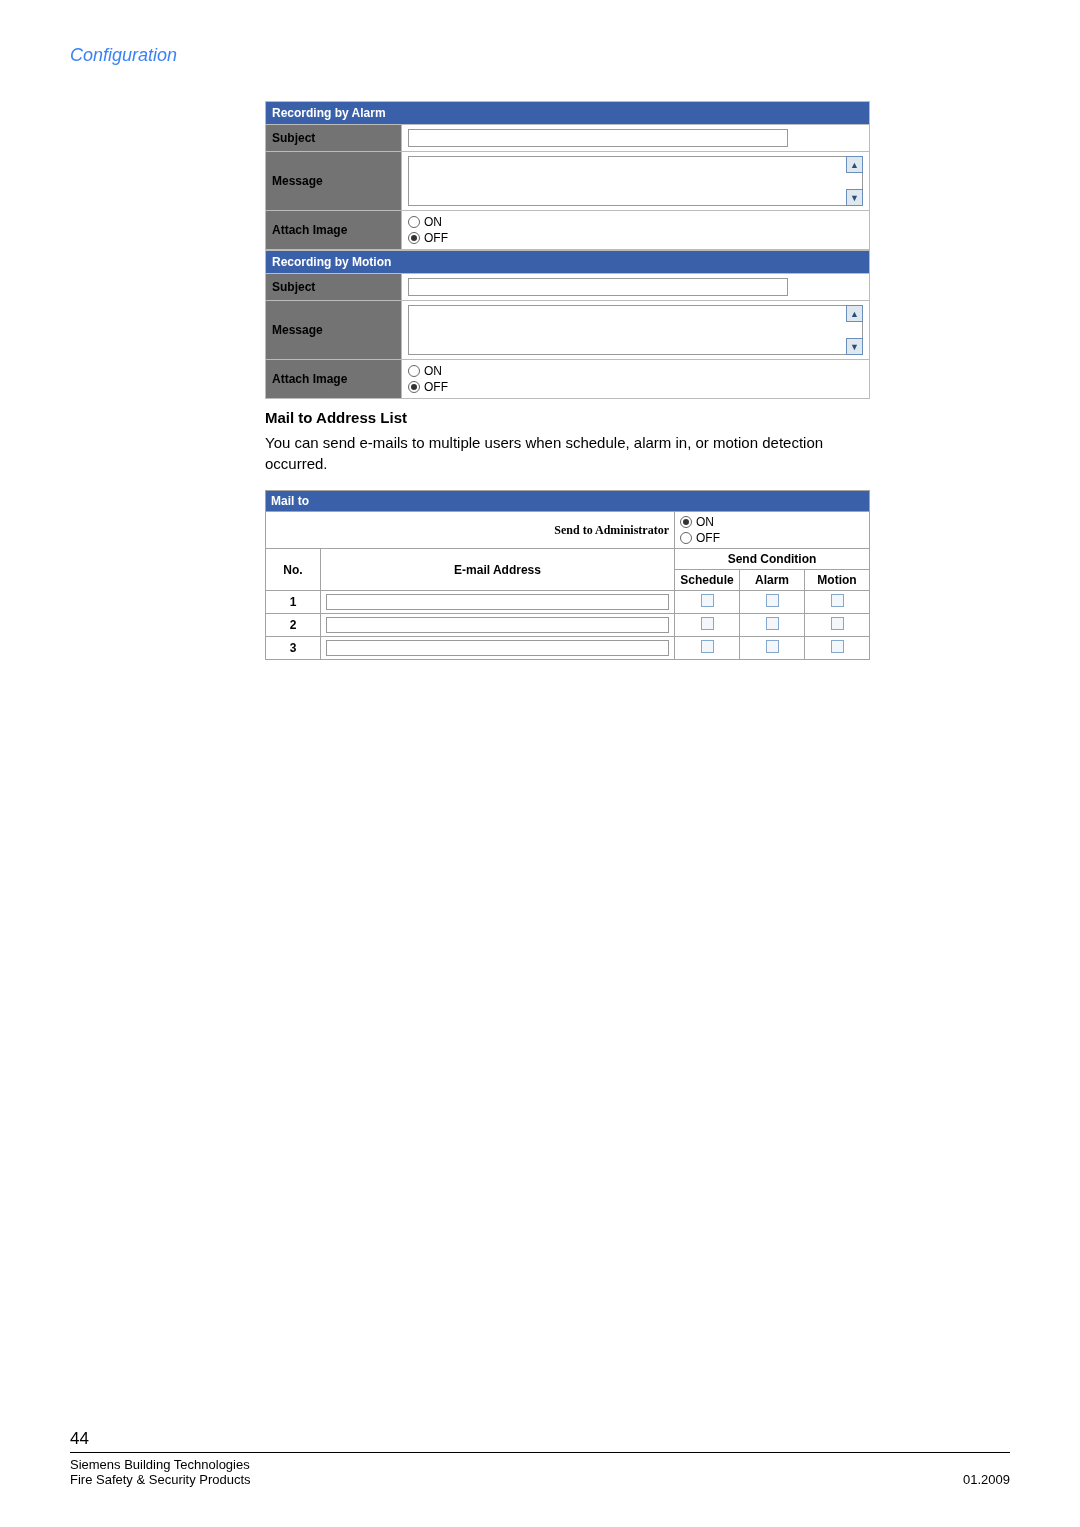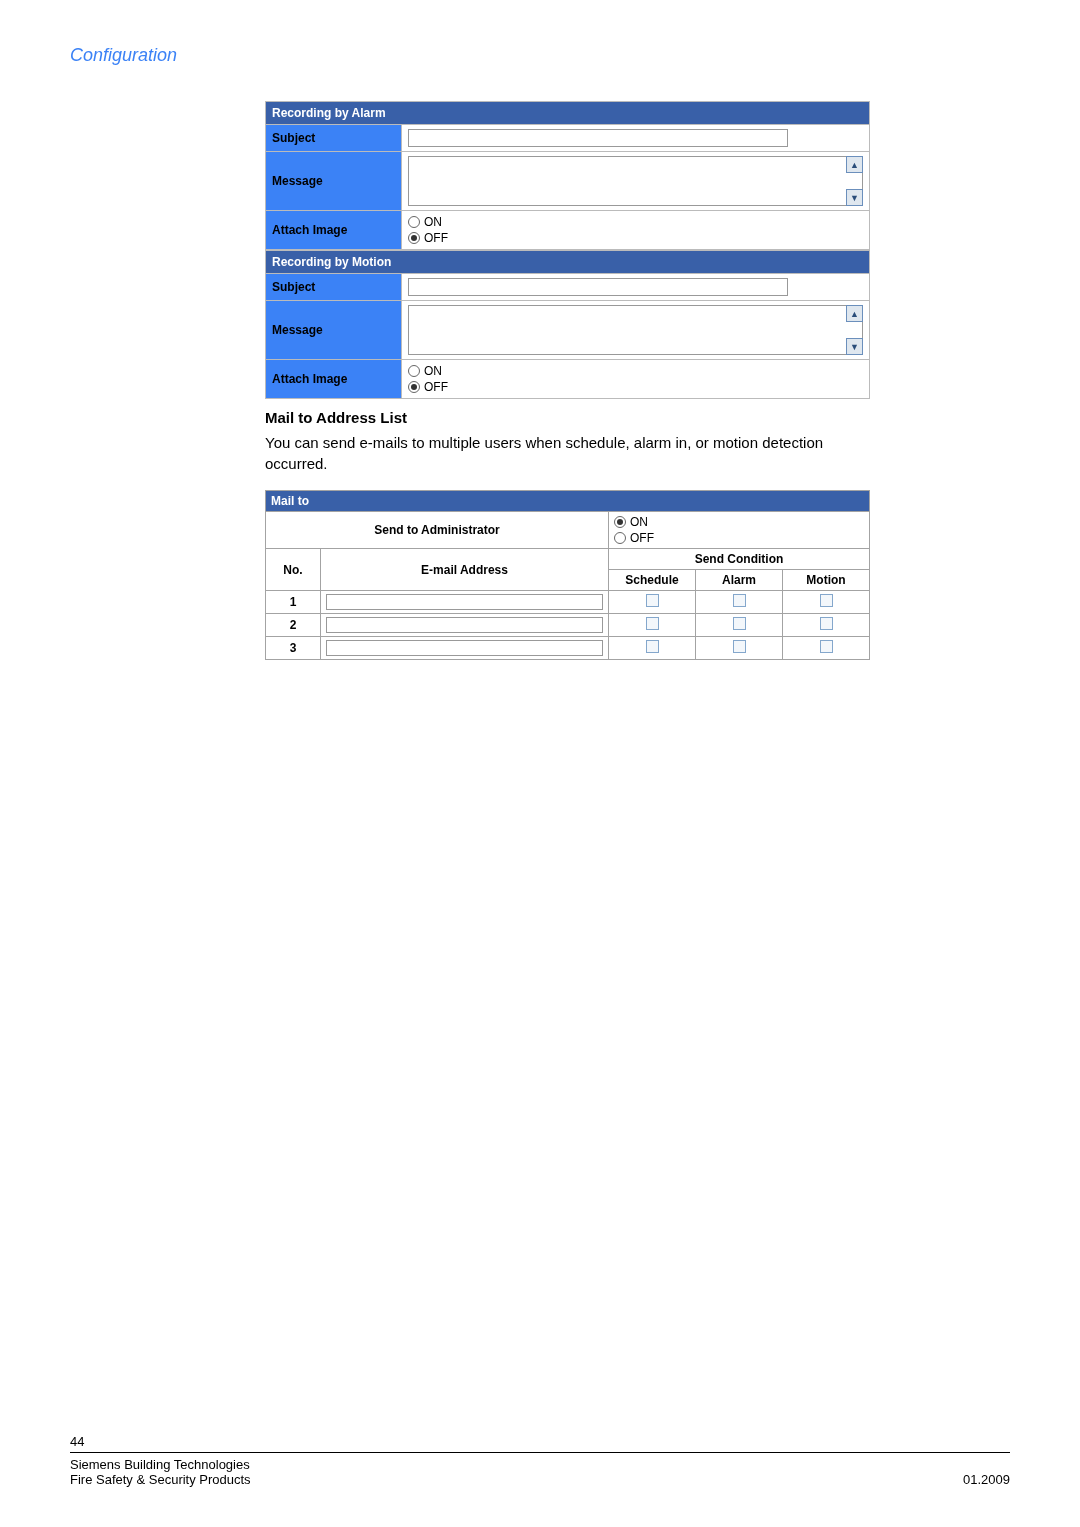--- a/index.html
+++ b/index.html
@@ -39,21 +39,21 @@
     background: #3960a8;
     color: #fff;
     font-weight: bold;
     text-align: left;
     font-size: 12px;
     padding: 3px 6px;
   }
   .label-col {
     width: 140px;
     font-weight: bold;
-    background: #3b82f6;
+    background: #737373;
   }
   .val-col {
     background: #fff;
   }
   .txtinput {
     width: 380px;
     height: 18px;
     border: 1px solid #999;
     font-size: 12px;
   }
@@ -101,47 +101,47 @@
     width: 100%;
     border-collapse: collapse;
     font-size: 12px;
   }
   .mailto-table th, .mailto-table td {
     border: 1px solid #a3a3a3;
     padding: 3px 5px;
     text-align: center;
     vertical-align: middle;
   }
-  .mailto-table .lefttxt { text-align: center; font-weight: bold; }
+  .mailto-table .lefttxt { text-align: right; font-weight: bold; font-family: Liberation Serif, serif; }
   .chkbox {
     width: 13px; height: 13px; border: 1px solid #84a7cc; background: #f3f7fb;
     display: inline-block;
   }
   .emailinput {
     width: 100%;
     height: 16px;
     border: 1px solid #999;
     font-size: 12px;
   }
   .no-col { width: 55px; font-weight: bold; }
-  .cond-col { width: 87px; font-weight: bold; }
+  .cond-col { width: 65px; font-weight: bold; }
   
   .footer {
     position: absolute;
     left: 70px;
     right: 70px;
     bottom: 40px;
     font-size: 13px;
   }
   .footer-line {
     border-top: 1px solid #000;
     margin: 3px 0 4px 0;
   }
   .footer-row2 { display: flex; justify-content: space-between; }
-  .pgnum { font-size: 13px; margin-bottom: 2px; margin-top: 40px; }
+  .pgnum { font-size: 17px; margin-bottom: 2px; margin-top: 40px; }
 </style>
 </head>
 <body>
 
 <div class="page">
   <div class="page-header">Configuration</div>
 
   <div class="content-area">
 
     <table class="section-table">

